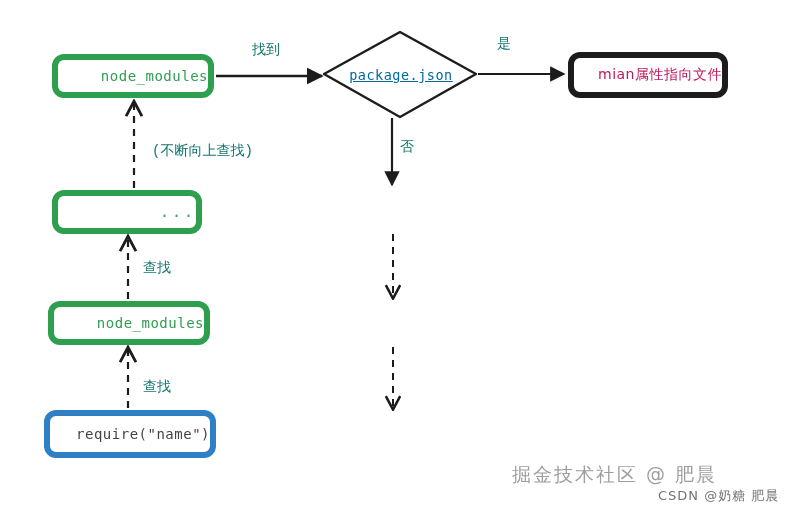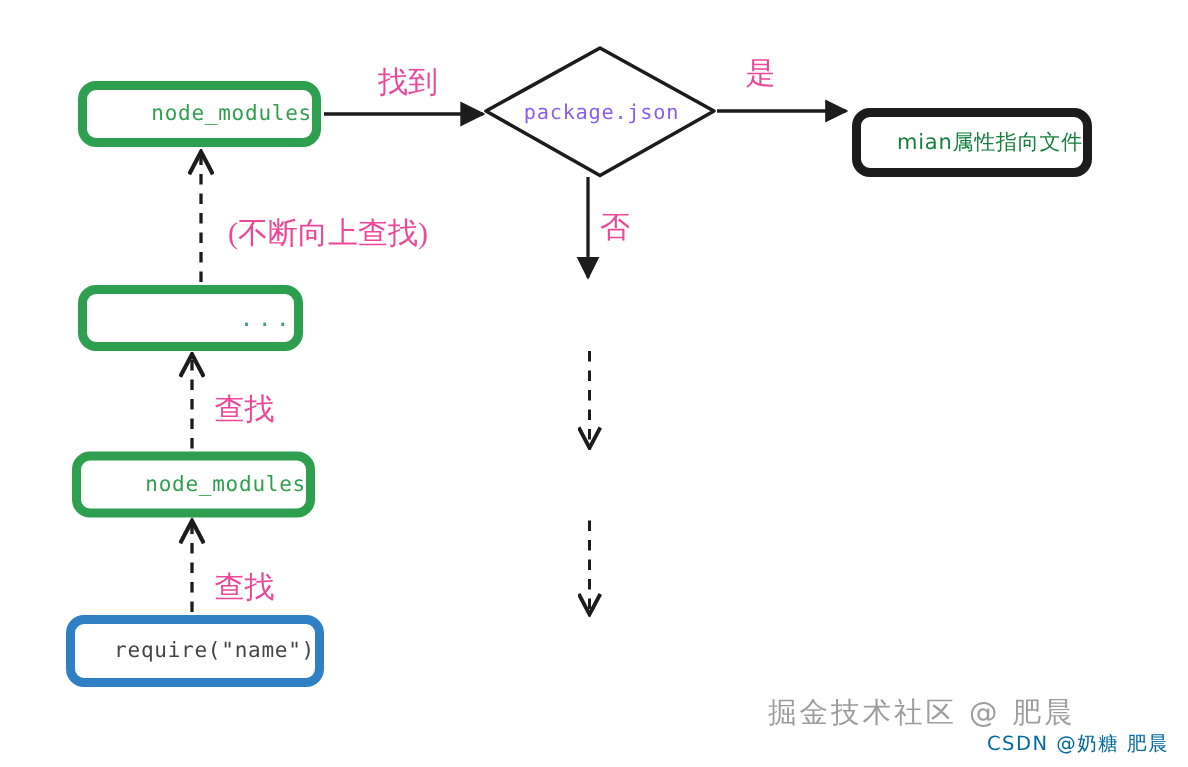--- a/index.html
+++ b/index.html
@@ -32,40 +32,39 @@
   .node.green {
     border-color: #2e9e4f;
     color: #2e9e4f;
   }
   .node.blue {
     border-color: #2f7fc4;
     color: #444;
   }
   .node.plain {
     border-color: #1c1c1c;
-    color: #15803d;
-    margin-top: 20px;
+    color: #be185d;
   }
   .node.cjk {
     font-family: "DejaVu Sans", "Liberation Sans", sans-serif;
     font-size: 14px;
   }
   .node .dots {
     color: #3f9e74;
     letter-spacing: 3px;
     font-size: 15px;
   }
   .diamond-wrap {
     position: absolute;
   }
   .edge-label {
     position: absolute;
-    font-family: Liberation Serif, serif;
-    font-size: 20px;
-    color: #ec4899;
+    font-family: Liberation Mono, monospace;
+    font-size: 14px;
+    color: #0f766e;
     white-space: nowrap;
   }
   svg.links {
     position: absolute;
     left: 0;
     top: 0;
     width: 792px;
     height: 511px;
     pointer-events: none;
   }
@@ -75,21 +74,21 @@
     font-size: 19px;
     color: #8d8d8d;
     opacity: 0.85;
     white-space: nowrap;
     letter-spacing: 2px;
   }
   .wm-sub {
     position: absolute;
     font-family: "DejaVu Sans", "Liberation Sans", sans-serif;
     font-size: 13px;
-    color: #0369a1;
+    color: #737373;
     white-space: nowrap;
     letter-spacing: 1px;
   }
 </style>
 </head>
 <body>
 
 <div id="canvas">
 
   <svg class="links" viewBox="0 0 792 511">
@@ -131,21 +130,21 @@
 
   <div class="node green" style="left:48px; top:301px; width:162px; height:44px;">
     <span>node_modules</span>
   </div>
 
   <div class="node blue" style="left:44px; top:410px; width:172px; height:48px;">
     <span>require("name")</span>
   </div>
 
   <div class="diamond-wrap" style="left:325px; top:32px; width:152px; height:86px; display:flex; align-items:center; justify-content:center;">
-    <span style="font-size:13.5px; color:#8b5cf6; letter-spacing:0.5px; position:relative; z-index:2;">package.json</span>
+    <span style="font-size:13.5px; color:#0369a1; letter-spacing:0.5px; position:relative; z-index:2;text-decoration:underline;">package.json</span>
   </div>
 
   <div class="node plain cjk" style="left:568px; top:52px; width:160px; height:46px;">
     <span>mian属性指向文件</span>
   </div>
 
 
 
 
   <div class="edge-label" style="left:252px; top:41px;">找到</div>

